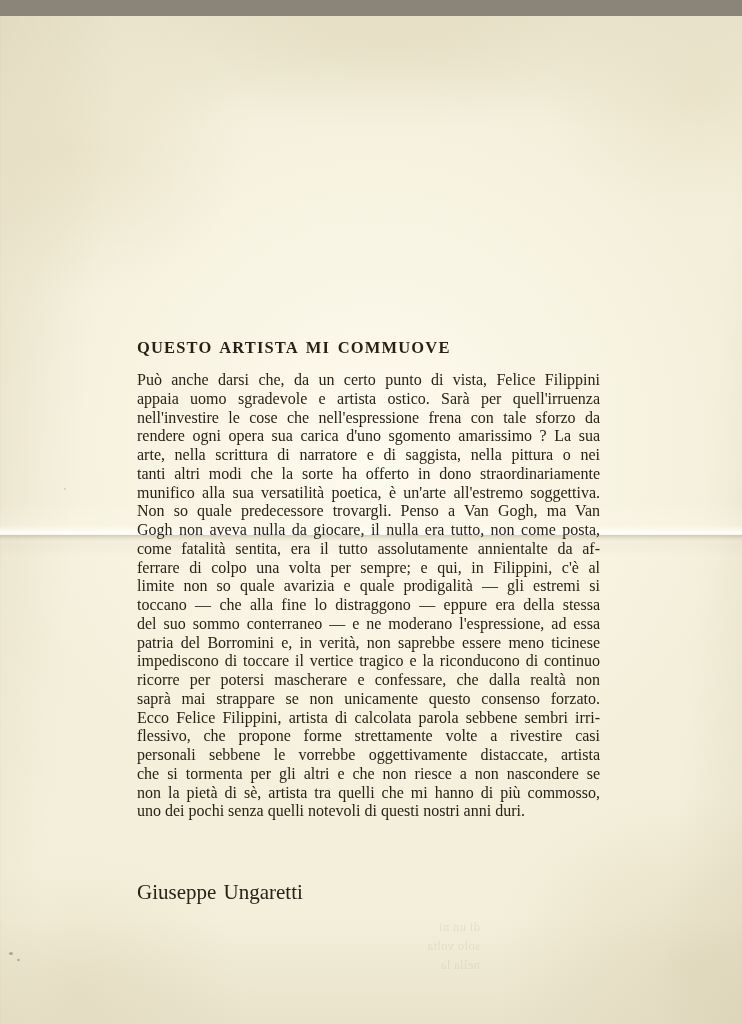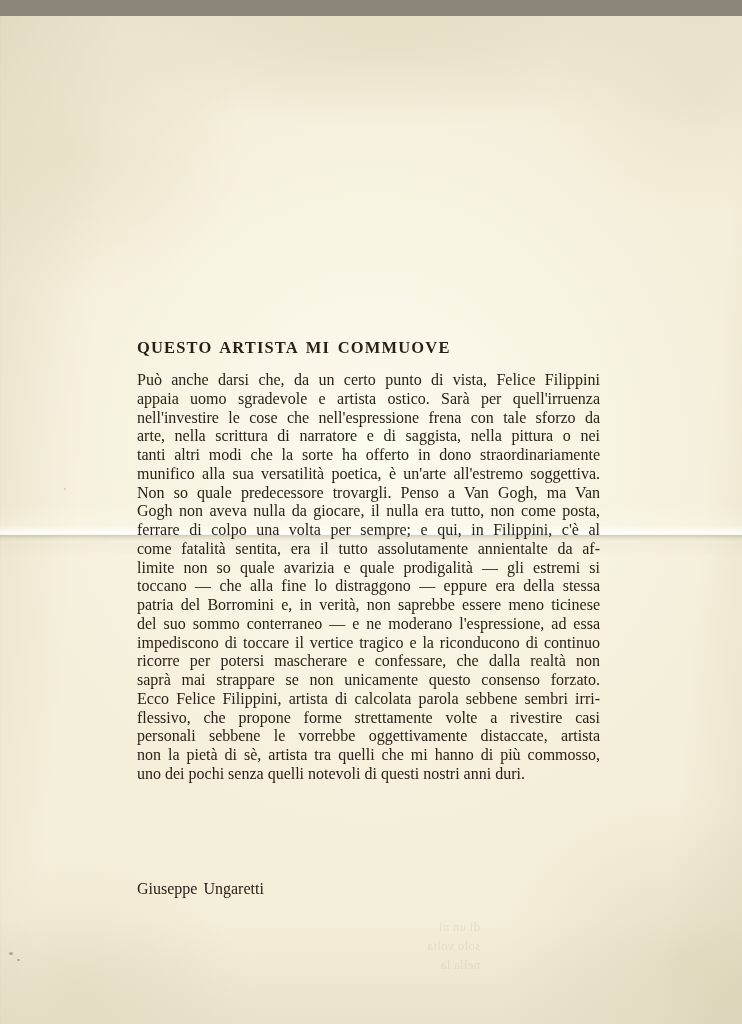--- a/index.html
+++ b/index.html
@@ -144,21 +144,21 @@
     white-space: normal;
   }
   .body-copy .ln.last > span {
     text-align-last: left;
   }
 
   .signature {
     position: absolute;
     top: 864px;
     left: 0;
-    font-size: 16px;
+    font-size: 21px;
     word-spacing: 2px;
     color: #2a2118;
   }
 
   
   .doc-title, .body-copy, .signature {
     text-rendering: optimizeLegibility;
   }
 </style>
 </head>
@@ -181,37 +181,39 @@
   <div class="speck" style="left:64px; top:472px; width:2px; height:2px; opacity:0.5;"></div>
 
   <div class="sheet">
 
     <h1 class="doc-title">QUESTO ARTISTA MI COMMUOVE</h1>
 
     <div class="body-copy" id="body-copy">
         <span class="ln"><span>Può anche darsi che, da un certo punto di vista, Felice Filippini</span></span>
         <span class="ln"><span>appaia uomo sgradevole e artista ostico. Sarà per quell'irruenza</span></span>
         <span class="ln"><span>nell'investire le cose che nell'espressione frena con tale sforzo da</span></span>
+        <span class="ln"><span>rendere ogni opera sua carica d'uno sgomento amarissimo ? La sua</span></span>
         <span class="ln"><span>arte, nella scrittura di narratore e di saggista, nella pittura o nei</span></span>
         <span class="ln"><span>tanti altri modi che la sorte ha offerto in dono straordinariamente</span></span>
         <span class="ln"><span>munifico alla sua versatilità poetica, è un'arte all'estremo soggettiva.</span></span>
         <span class="ln"><span>Non so quale predecessore trovargli. Penso a Van Gogh, ma Van</span></span>
         <span class="ln"><span>Gogh non aveva nulla da giocare, il nulla era tutto, non come posta,</span></span>
+        <span class="ln"><span>come fatalità sentita, era il tutto assolutamente anniental­te da af-</span></span>
         <span class="ln"><span>ferrare di colpo una volta per sempre; e qui, in Filippini, c'è al</span></span>
-        <span class="ln"><span>come fatalità sentita, era il tutto assolutamente anniental­te da af-</span></span>
         <span class="ln"><span>limite non so quale avarizia e quale prodigalità — gli estremi si</span></span>
         <span class="ln"><span>toccano — che alla fine lo distraggono — eppure era della stessa</span></span>
+        <span class="ln"><span>del suo sommo conterraneo — e ne moderano l'espressione, ad essa</span></span>
         <span class="ln"><span>patria del Borromini e, in verità, non saprebbe essere meno ticinese</span></span>
-        <span class="ln"><span>del suo sommo conterraneo — e ne moderano l'espressione, ad essa</span></span>
         <span class="ln"><span>impediscono di toccare il vertice tragico e la riconducono di continuo</span></span>
         <span class="ln"><span>ricorre per potersi mascherare e confessare, che dalla realtà non</span></span>
         <span class="ln"><span>saprà mai strappare se non unicamente questo consenso forzato.</span></span>
         <span class="ln"><span>Ecco Felice Filippini, artista di calcolata parola sebbene sembri irri-</span></span>
         <span class="ln"><span>flessivo, che propone forme strettamente volte a rivestire casi</span></span>
         <span class="ln"><span>personali sebbene le vorrebbe oggettivamente distaccate, artista</span></span>
+        <span class="ln"><span>che si tormenta per gli altri e che non riesce a non nascondere se</span></span>
         <span class="ln"><span>non la pietà di sè, artista tra quelli che mi hanno di più commosso,</span></span>
         <span class="ln last"><span>uno dei pochi senza quelli notevoli di questi nostri anni duri.</span></span>
       </div>
 
     <div class="signature">Giuseppe  Ungaretti</div>
 
   </div>
 </div>
 
 </body></html>

